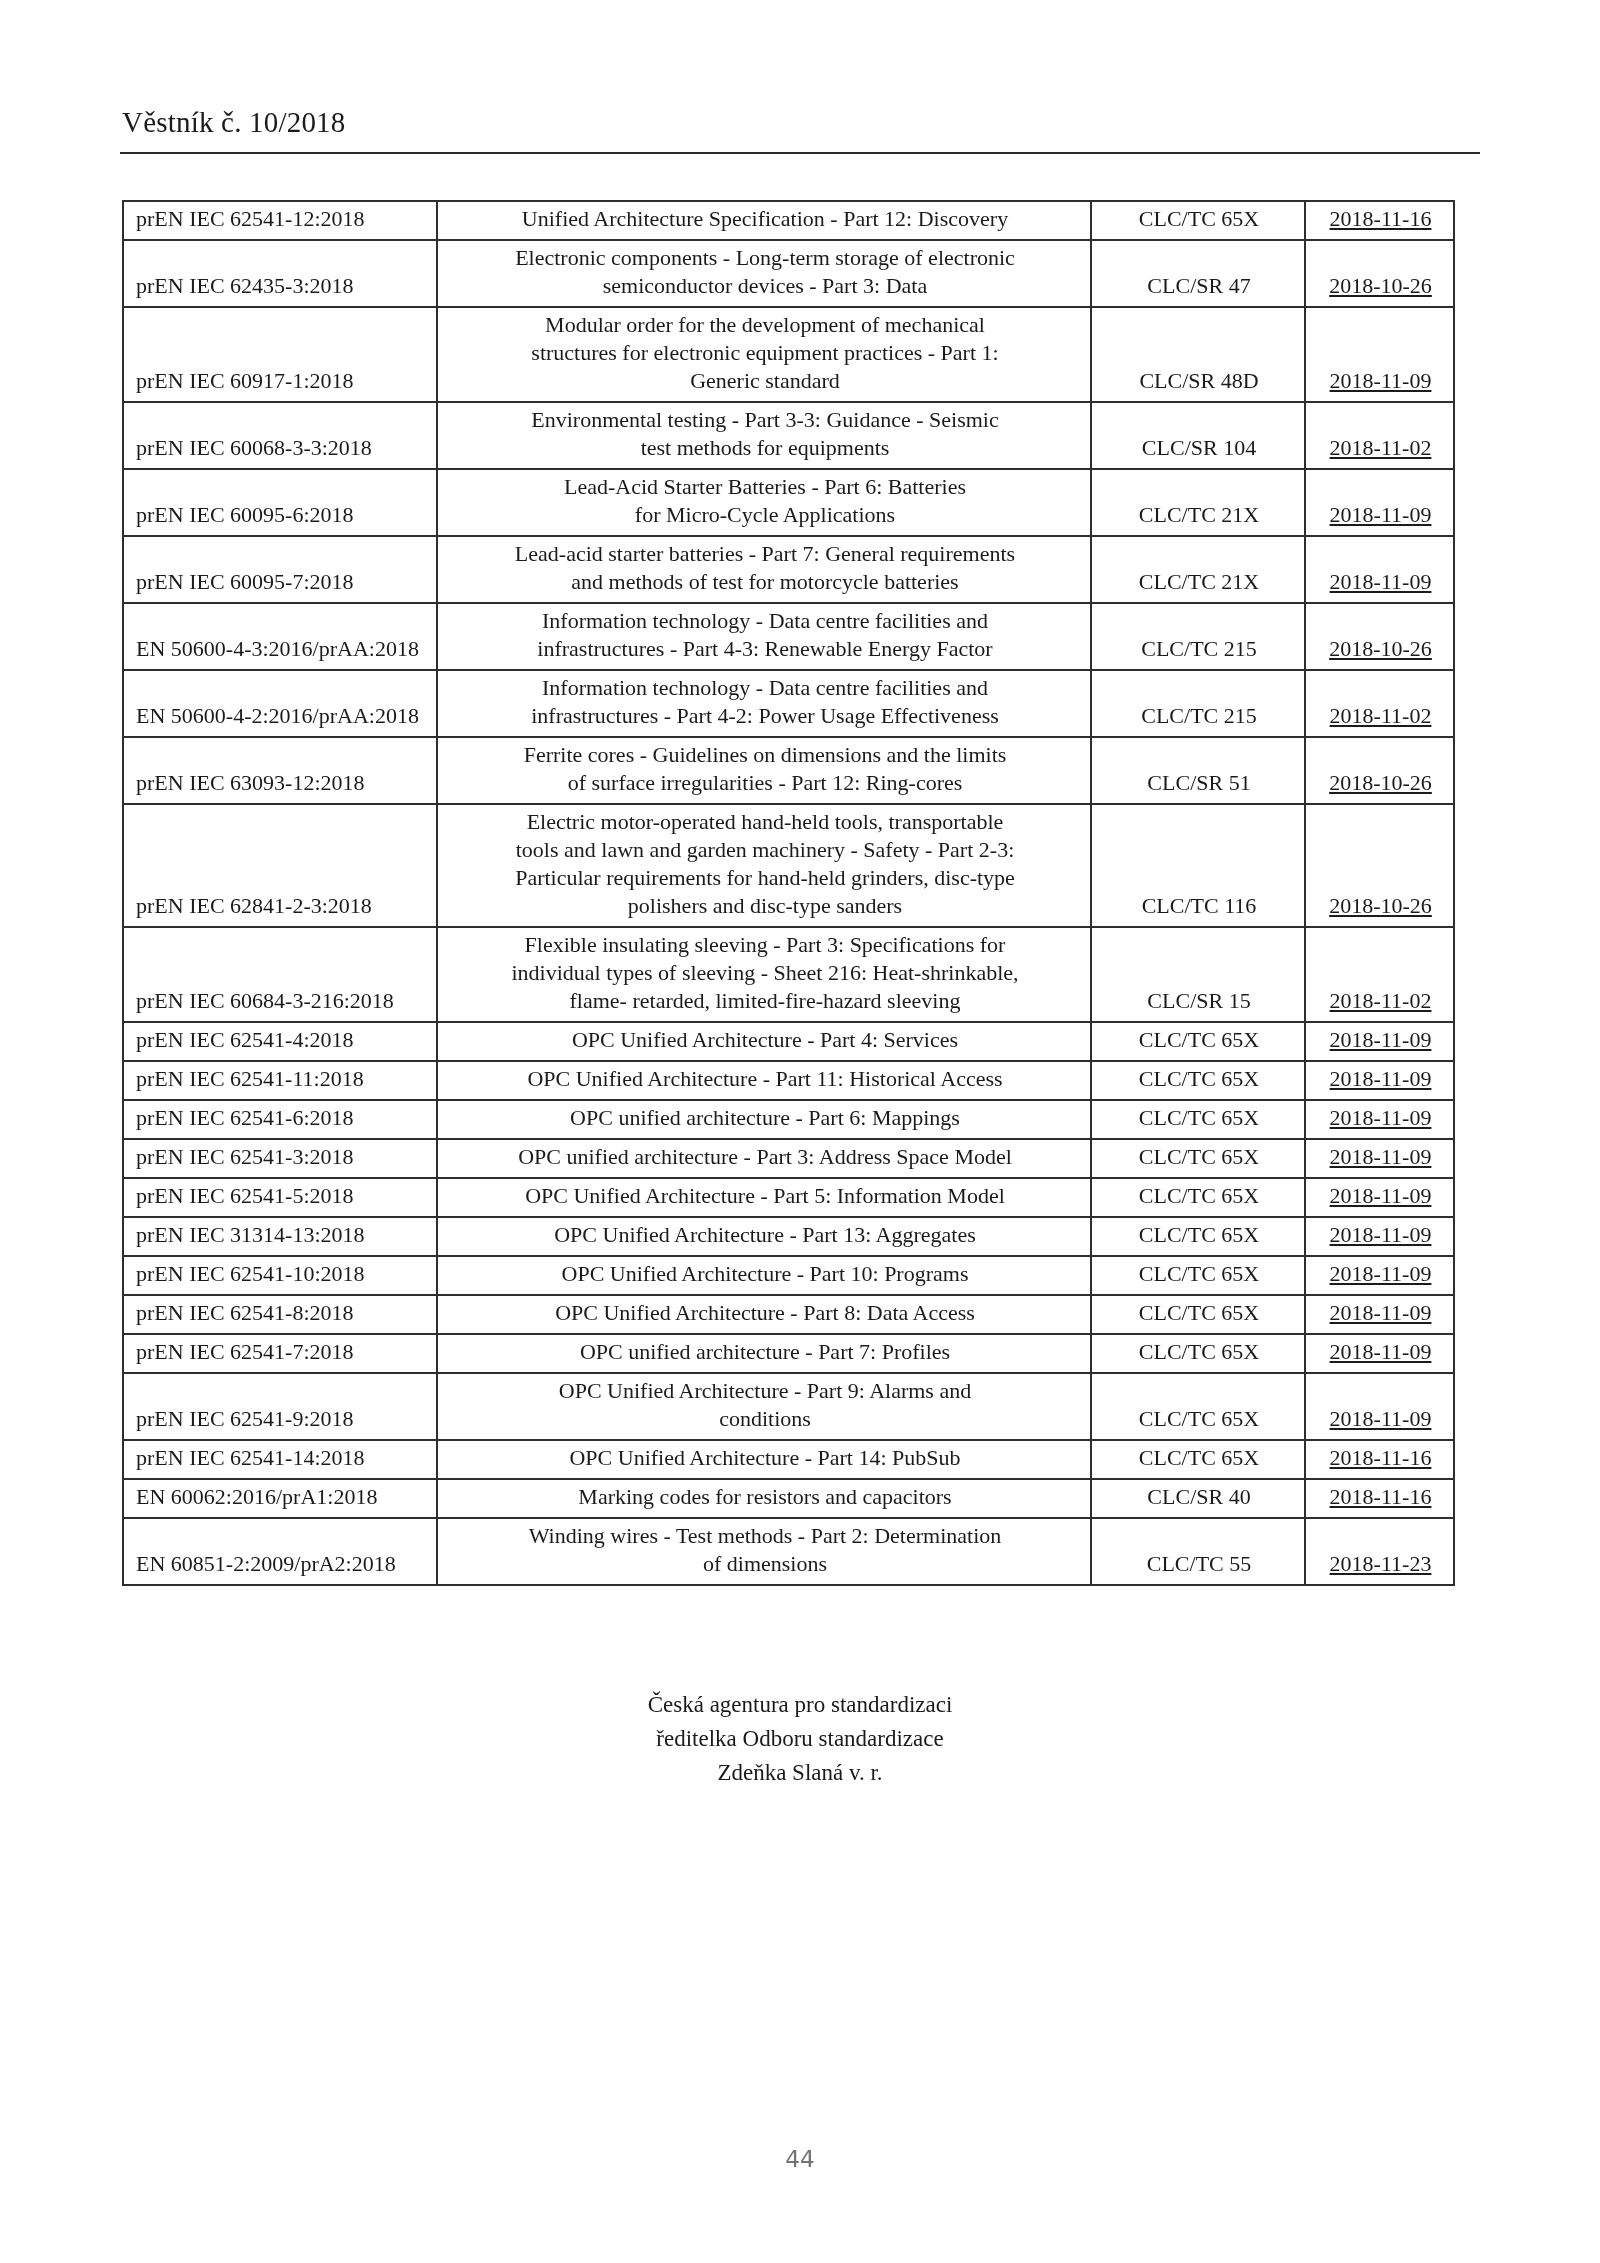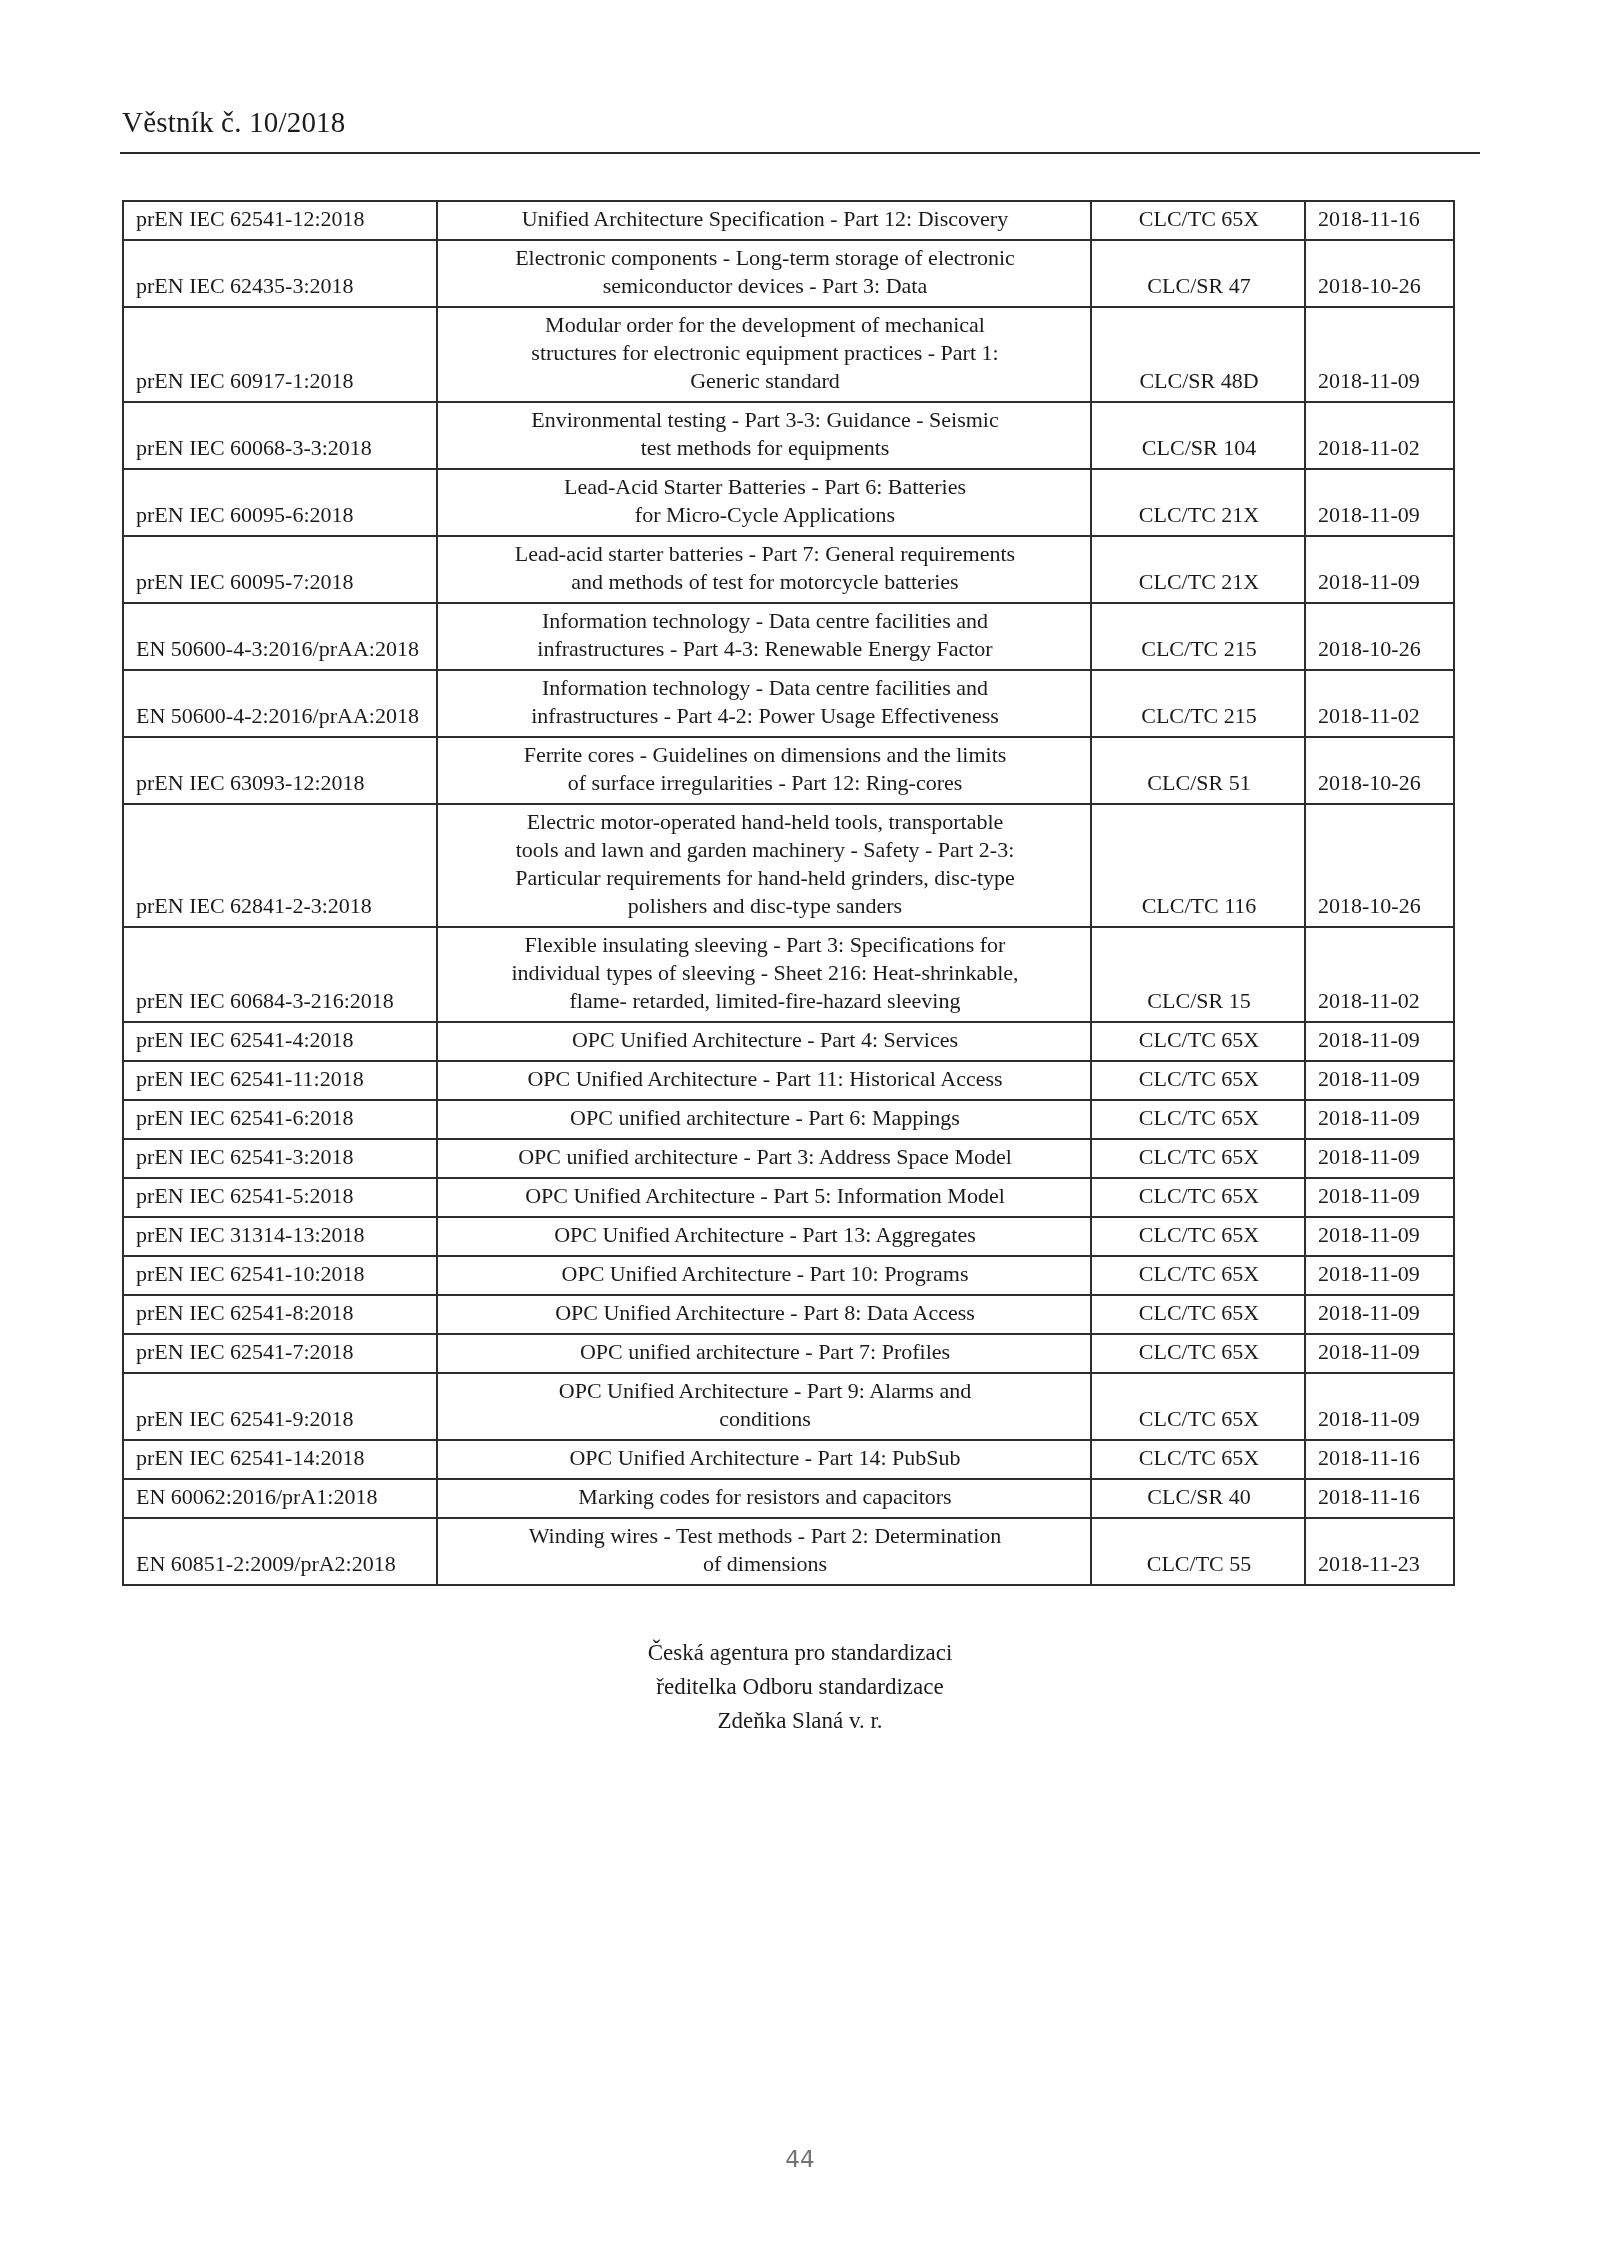--- a/index.html
+++ b/index.html
@@ -41,26 +41,26 @@
     line-height: 28px;
   }
   .standards-table td {
     border: 2px solid #2e2e2e;
     padding: 3px 10px 6px 12px;
     overflow: hidden;
   }
   .col-code       { width: 290px; vertical-align: bottom; }
   .col-title      { width: 630px; vertical-align: top; white-space: pre-line; text-align: center; }
   .col-committee  { width: 190px; vertical-align: bottom; text-align: center; padding-left: 4px; padding-right: 4px; font-family: Liberation Serif, serif; }
-  .col-date       { width: 125px; vertical-align: bottom; padding-left: 4px; padding-right: 4px; }
+  .col-date       { width: 125px; vertical-align: bottom; text-align: center; padding-left: 4px; padding-right: 4px; text-decoration: underline; }
 
   .footer-block {
     position: absolute;
     left: 0;
-    top: 1636px;
+    top: 1688px;
     width: 1600px;
     text-align: center;
     font-size: 23px;
     line-height: 34px;
   }
   .footer-block .sig-name { font-weight: normal; }
 
   .page-number {
     position: absolute;
     left: 0;

